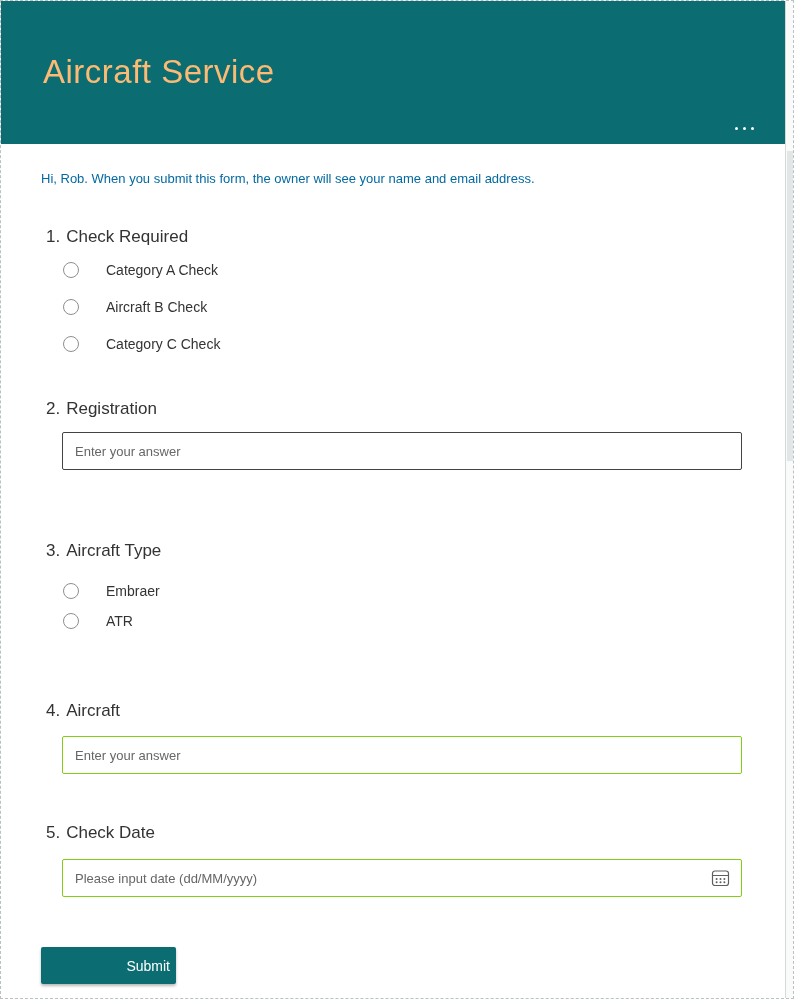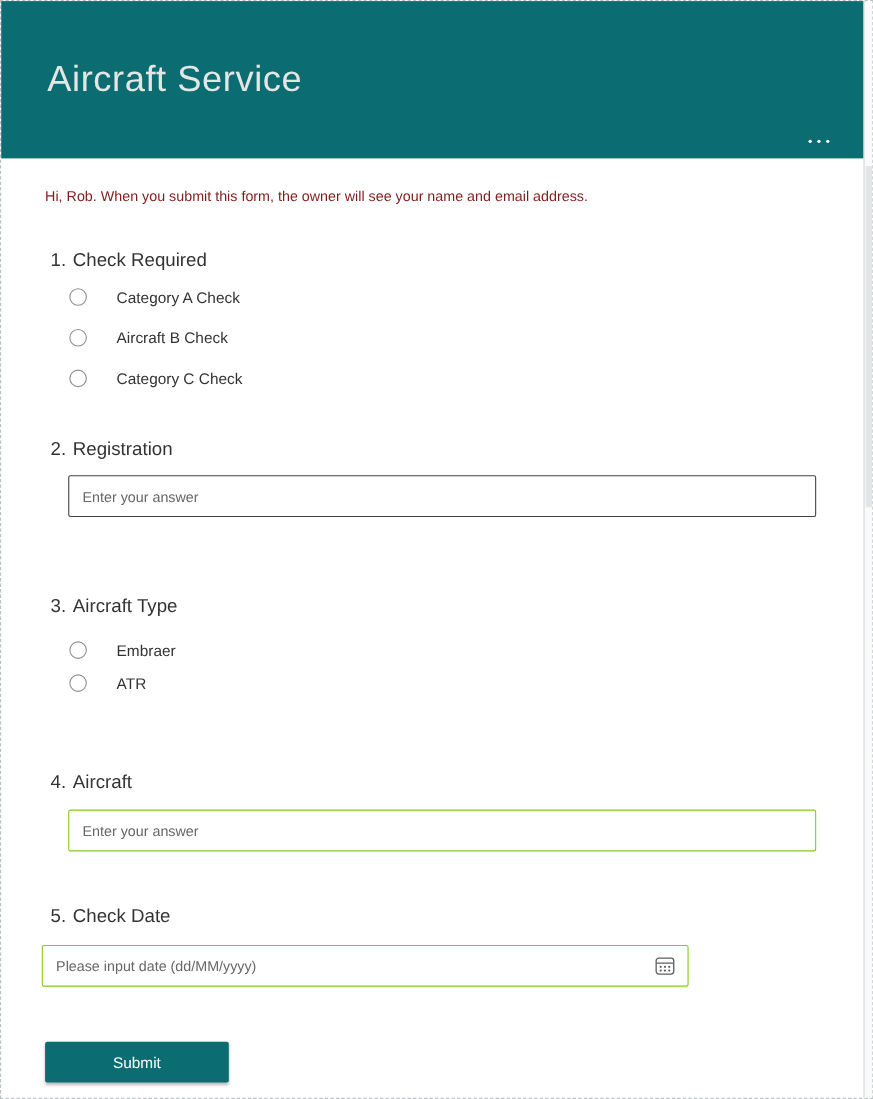--- a/index.html
+++ b/index.html
@@ -23,32 +23,32 @@
     position:absolute; top:150px; left:1px; width:6px; height:310px;
     background:#e3e6e6;
   }
 
   
   .header {
     height:143px; background:#0b6d72; position:relative; width:100%;
   }
   .header h1 {
     margin:0; padding:52px 0 0 42px;
-    font-size:33px; font-weight:400; color:#e5e5e5; letter-spacing:0.5px;
+    font-size:33px; font-weight:400; color:#fdba74; letter-spacing:0.5px;
   }
   .more {
     position:absolute; right:30px; bottom:10px;
     display:flex; gap:5px; padding:4px; cursor:pointer;
   }
   .more .dot { width:3px; height:3px; background:#ffffff; border-radius:50%; }
 
   
   .greeting {
     margin:26px 45px 0 40px;
-    font-size:13px; color:#7f1d1d; line-height:18px;
+    font-size:13px; color:#0369a1; line-height:18px;
   }
 
   
   .q-title {
     display:flex; margin-left:45px;
     font-size:17px; line-height:22px; color:#333333; font-weight:400;
   }
   .q-num { margin-right:6px; }
   .qt-1 { margin-top:38px; }
   .qt-2 { margin-top:46px; }
@@ -76,36 +76,37 @@
     padding:0 12px; font-size:13px; color:#333;
     font-family:"Liberation Sans", sans-serif;
     background:#fff; outline:none;
   }
   .text-input.dark { border-color:#434343; }
   .text-input::placeholder { color:#666666; opacity:1; }
   .mt-input-1 { margin-top:12px; }
   .mt-input-2 { margin-top:14px; }
 
   .date-wrap {
-    position:relative; width:588px; margin-left:37px; margin-top:15px;
+    position:relative; width:680px; margin-left:61px; margin-top:15px;
   }
   .date-wrap .text-input { margin-left:0; width:100%; padding-right:40px; }
   .cal-icon {
     position:absolute; right:11px; top:50%; transform:translateY(-50%);
     width:21px; height:21px; cursor:pointer; display:block;
   }
 
   
   .submit-btn {
     display:block; margin:50px 0 0 40px;
-    width:167px; height:37px;
+    width:135px; height:37px;
     background:#0b6d72; color:#ffffff;
     font-size:14px; font-family:"Liberation Sans", sans-serif;
     border:none; border-radius:2px; cursor:pointer;
     box-shadow:0 2px 3px rgba(0,0,0,0.28);
+    text-align:right;
   }
 </style>
 </head>
 <body>
 
 <div class="page">
 
   <div class="header">
     <h1>Aircraft Service</h1>
     <div class="more">

